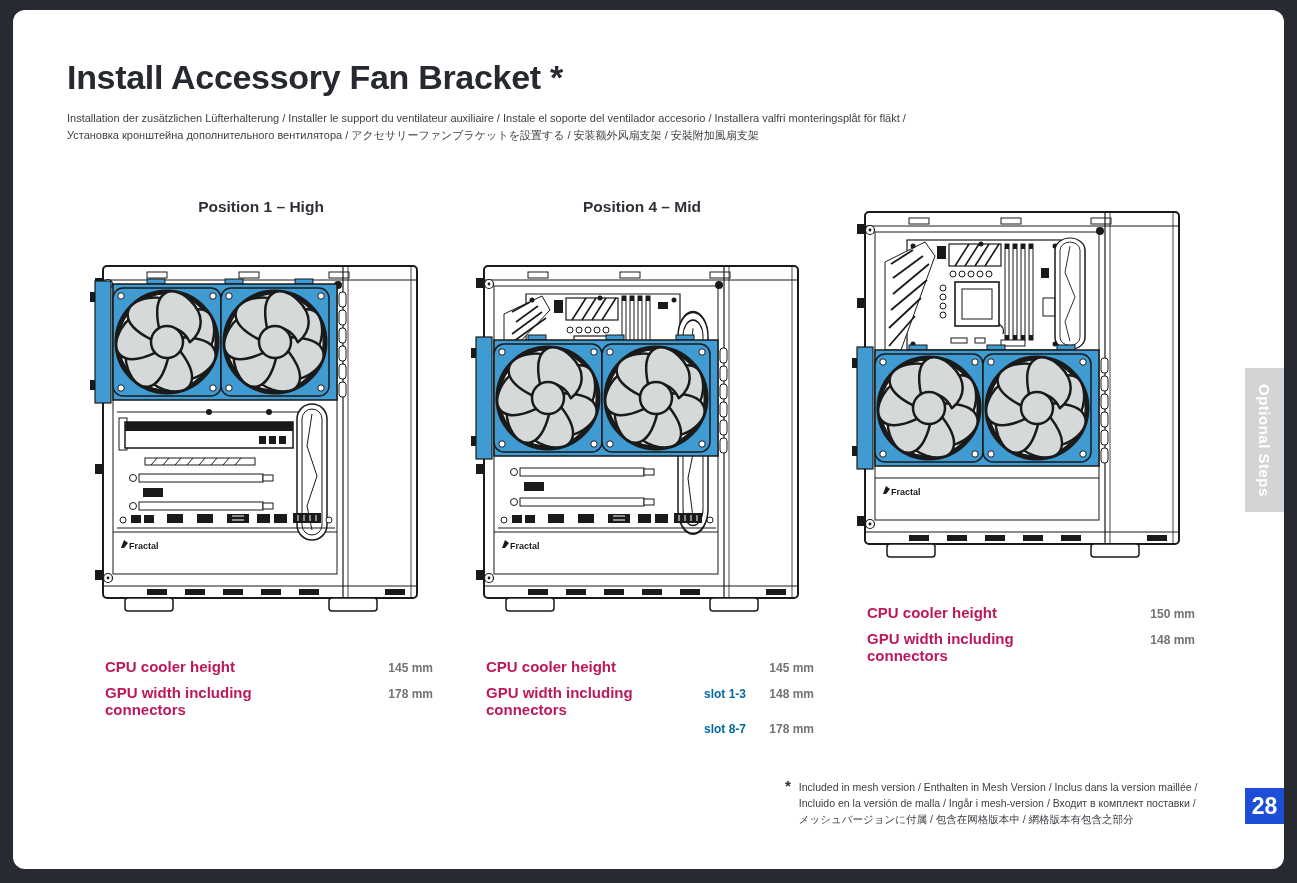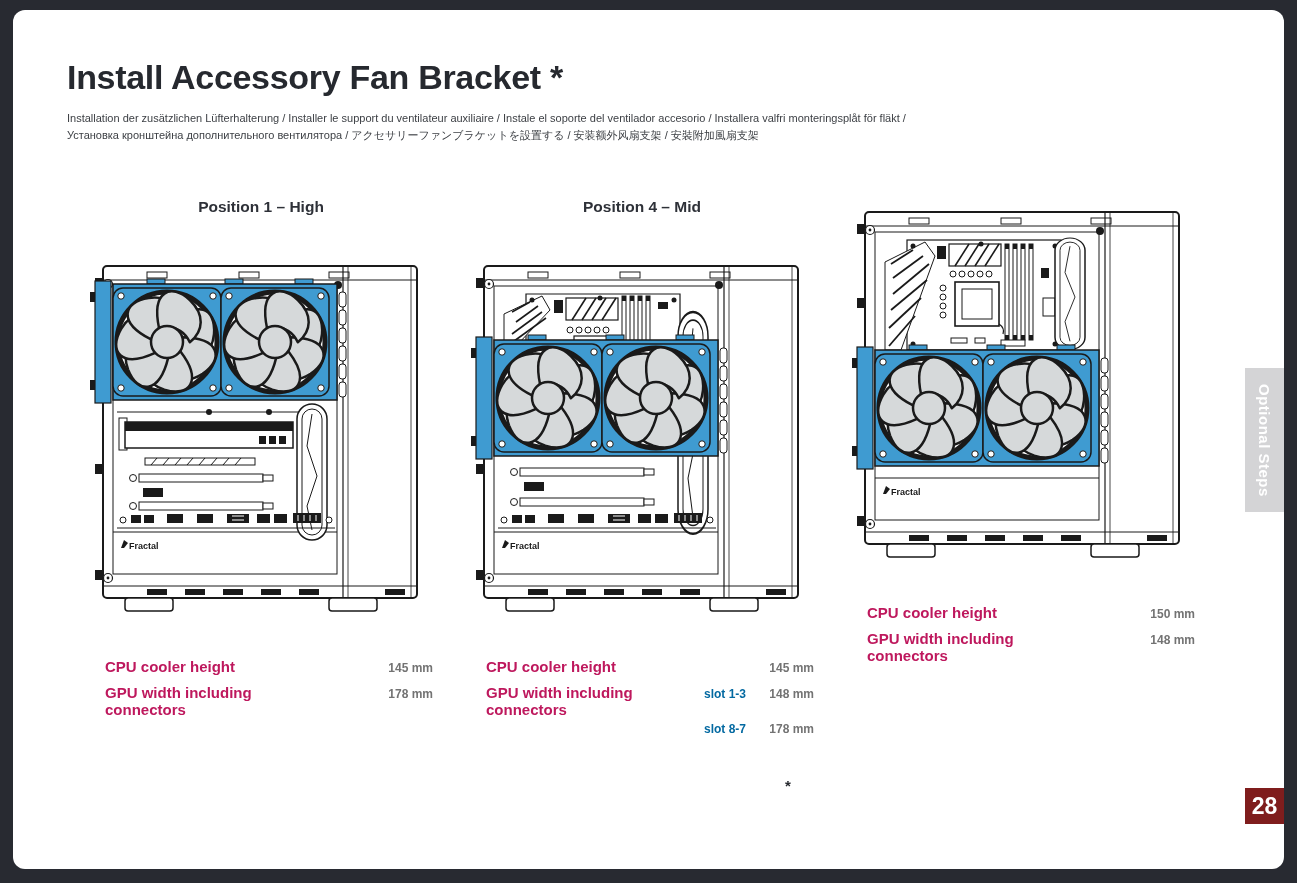--- a/index.html
+++ b/index.html
@@ -56,21 +56,21 @@
     width:39px; height:144px; background:#d4d4d6;
     display:flex; align-items:center; justify-content:center;
   }
   .side-tab span {
     writing-mode:vertical-rl;
     color:#ffffff; font-size:15px; font-weight:bold; letter-spacing:0.5px;
     white-space:nowrap;
   }
   .page-num {
     position:absolute; left:1232px; top:778px;
-    width:39px; height:36px; background:#7f1d1d;
+    width:39px; height:36px; background:#1d4ed8;
     color:#ffffff; font-size:23px; font-weight:bold;
     display:flex; align-items:center; justify-content:center;
   }
   .defs-svg { position:absolute; width:0; height:0; overflow:hidden; }
 </style>
 </head>
 <body>
 
 <svg class="defs-svg" xmlns="http://www.w3.org/2000/svg" aria-hidden="true">
   <defs>
@@ -420,20 +420,25 @@
           <span class="spec-slot"></span>
           <span class="spec-value">148 mm</span>
         </div>
       </div>
     </div>
 
   </div>
 
   <div class="footnote">
     <span class="star">*</span>
+    <div class="lines">
+      <div>Included in mesh version / Enthalten in Mesh Version / Inclus dans la version maillée /</div>
+      <div>Incluido en la versión de malla / Ingår i mesh-version / Входит в комплект поставки /</div>
+      <div>メッシュバージョンに付属 / 包含在网格版本中 / 網格版本有包含之部分</div>
+    </div>
   </div>
 
   <div class="side-tab">
     <span>Optional Steps</span>
   </div>
 
   <div class="page-num">28</div>
 
 </div>
 

